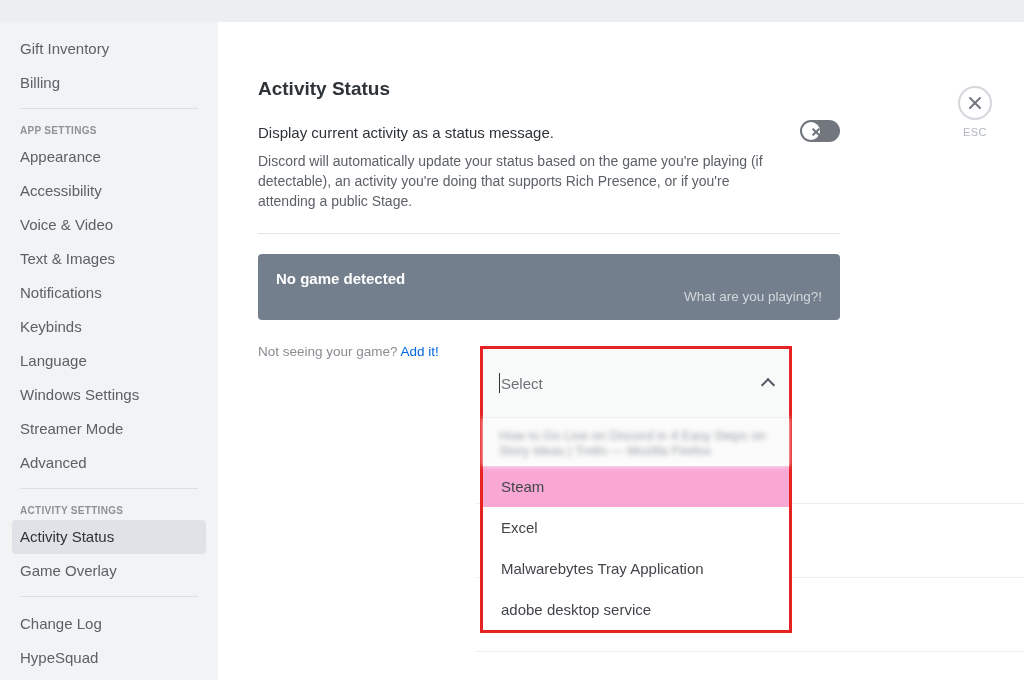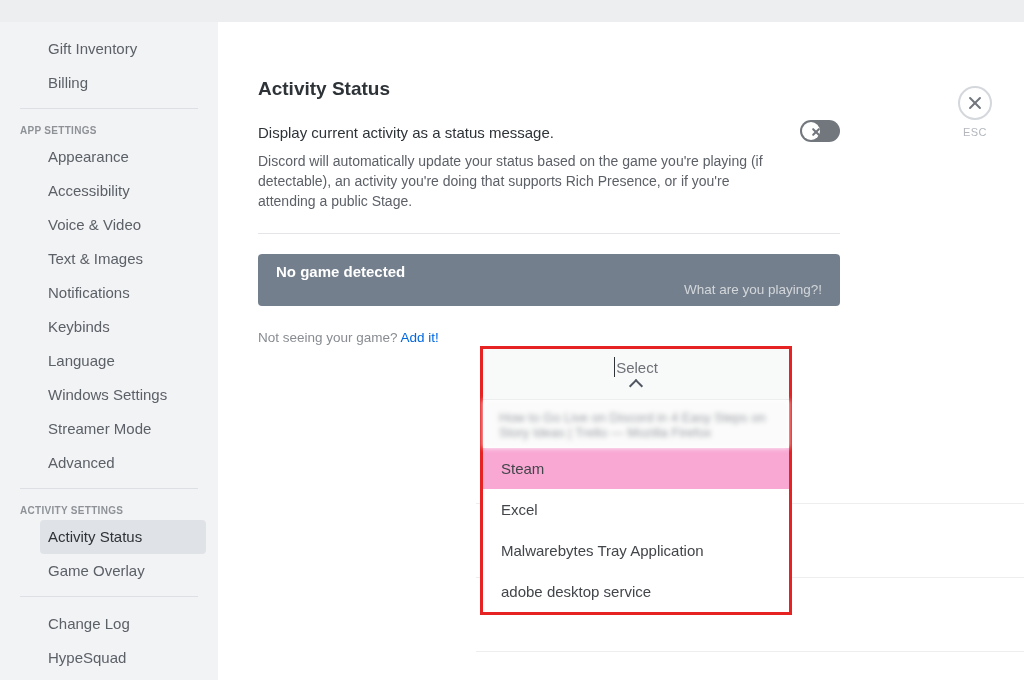--- a/index.html
+++ b/index.html
@@ -25,21 +25,20 @@
       padding: 10px 12px 0 12px;
       overflow: hidden;
     }
     .sidebar-item {
       font-size: 15px;
       color: #5c6067;
       padding: 7px 8px;
       border-radius: 4px;
       cursor: pointer;
       line-height: 20px;
-      margin-left: 28px;
     }
     .sidebar-item.selected {
       background: #dfe2e6;
       color: #2e3338;
     }
     .sidebar-heading {
       font-size: 10px;
       font-weight: 700;
       color: #8e9297;
       letter-spacing: 0.3px;
@@ -115,21 +114,21 @@
     .toggle-x::before { transform: rotate(45deg); }
     .toggle-x::after  { transform: rotate(-45deg); }
     .divider {
       height: 1px;
       background: #e3e5e8;
       margin: 22px 0 20px 0;
     }
     .card {
       background: #747f8d;
       border-radius: 4px;
-      padding: 9px 18px;
+      padding: 16px 18px;
       color: #fff;
     }
     .card-title {
       font-size: 15px;
       font-weight: 600;
     }
     .card-sub {
       font-size: 13.5px;
       color: #d3d7db;
       margin-top: 2px;
@@ -147,24 +146,23 @@
       top: 324px;
       width: 312px;
       border: 3px solid #e62222;
       background: #fff;
       z-index: 5;
     }
     .dropdown-header {
       display: flex;
       align-items: center;
       justify-content: space-between;
-      padding: 8px 16px;
+      padding: 24px 16px;
       border-bottom: 1px solid #e3e5e8;
       background: #f8f9f9;
-      flex-direction: column;
     }
     .dropdown-select {
       font-size: 15px;
       color: #6d7177;
       border-left: 1px solid #2e3338;
       padding-left: 1px;
       height: 20px;
       display: flex;
       align-items: center;
     }

